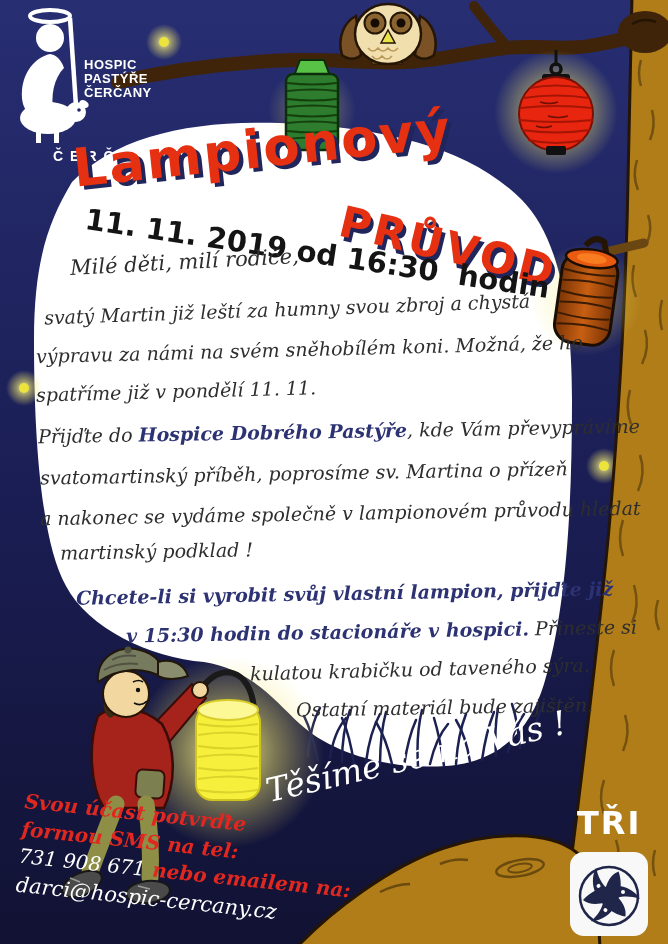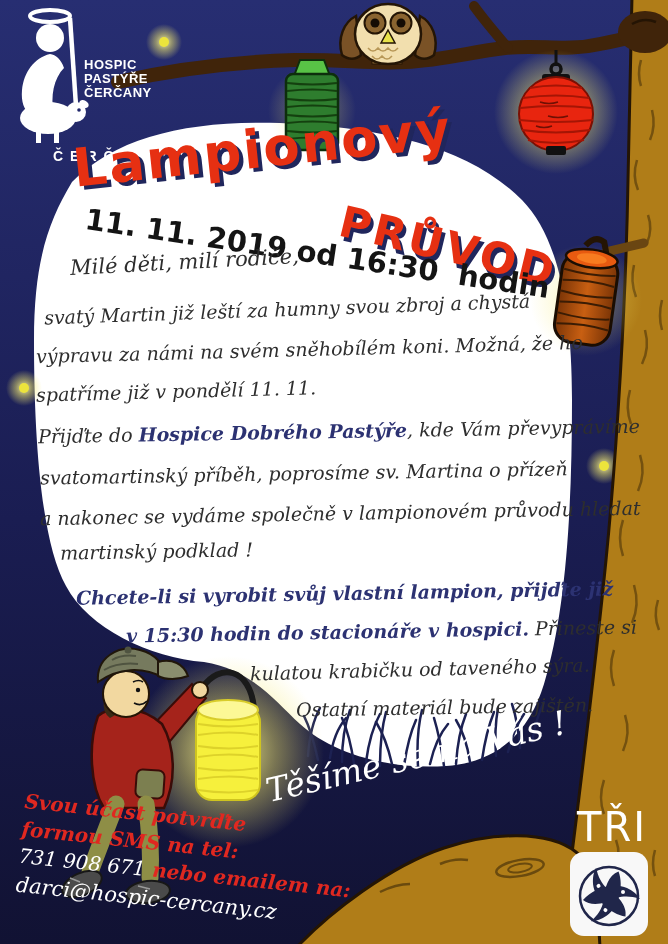--- a/index.html
+++ b/index.html
@@ -43,21 +43,21 @@
   
   .contact{left:26px;top:788px;transform:rotate(6deg);transform-origin:left top;
            font-family:"DejaVu Serif",serif;font-style:italic;line-height:1.38;}
   .c-red{color:#e02820;font-size:20px;font-weight:bold;}
   .c-white{color:#ffffff;font-size:20px;}
   .c-email{font-size:21px;}
 
   .closing{left:262px;top:772px;font-family:"DejaVu Serif",serif;font-style:italic;
            font-size:33px;color:#ffffff;transform:rotate(-13deg);transform-origin:left top;}
 
-  .tri-name{left:577px;top:804px;font-weight:normal;font-size:40px;color:#fff;letter-spacing:2px;}
+  .tri-name{left:577px;top:804px;font-weight:bold;font-size:32px;color:#fff;letter-spacing:2px;}
   .tri-box{left:570px;top:852px;width:78px;height:84px;background:#f8f8f8;border-radius:14px;}
 </style>
 </head>
 <body>
 
 <div class="poster">
 
   <svg class="scene" width="668" height="944" viewBox="0 0 668 944">
     <defs>
       <linearGradient id="sky" x1="0" y1="0" x2="0" y2="1">

